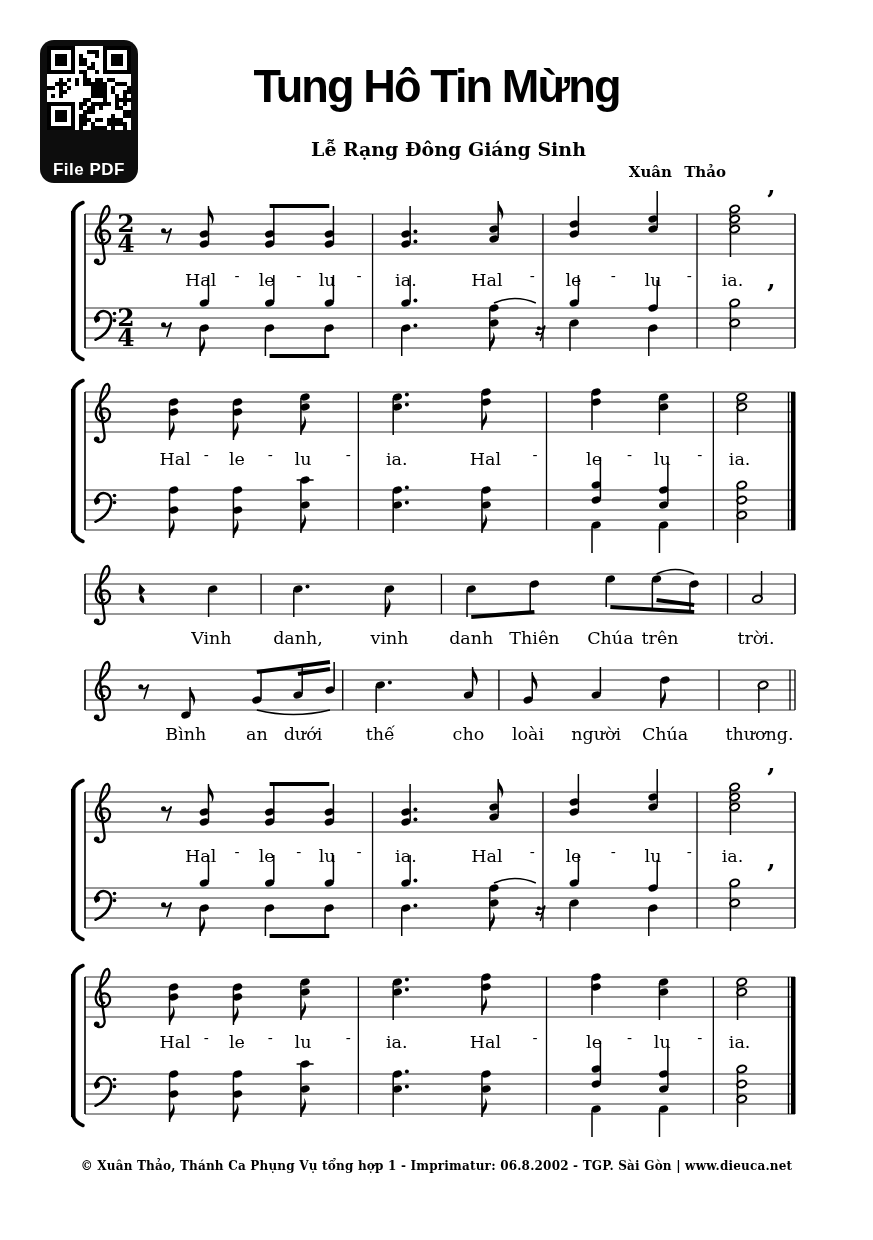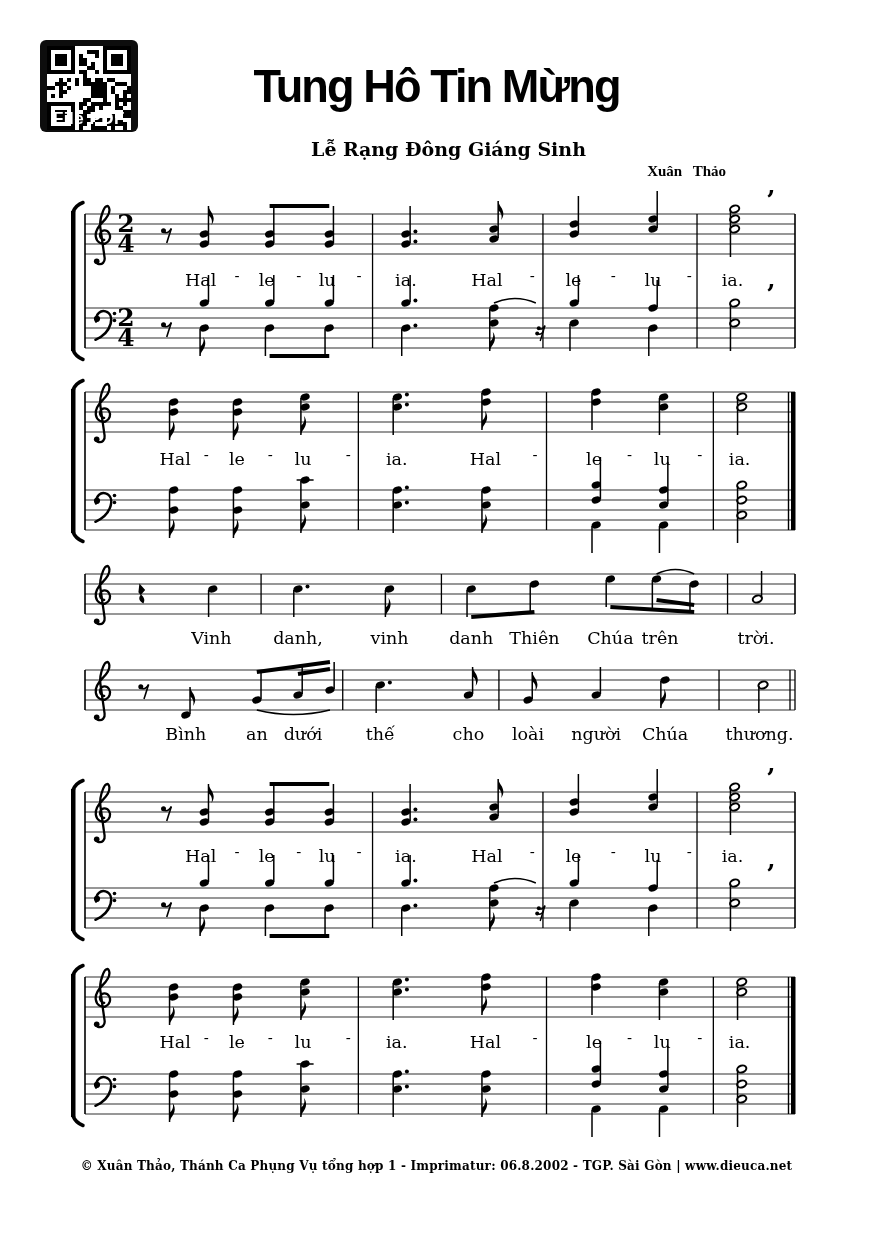--- a/index.html
+++ b/index.html
@@ -1,31 +1,31 @@
 <!DOCTYPE html>
 <html><head>
 <meta charset="utf-8">
 <style>
   html,body{margin:0;padding:0;background:#e8e8e8;}
   .page{position:relative;width:873px;height:1240px;background:#ffffff;margin:0 auto;
         font-family:"DejaVu Serif", serif;color:#000;overflow:hidden;
         box-shadow:0 0 6px rgba(0,0,0,.25);}
-  .qr-card{position:absolute;left:40px;top:40px;width:98px;height:92px;
-           background:#0d0d0d;border-radius:6px;}
+  .qr-card{position:absolute;left:40px;top:40px;width:98px;height:143px;
+           background:#0d0d0d;border-radius:14px;}
   .qr-card svg{position:absolute;left:7px;top:6px;}
   .qr-label{position:absolute;left:0;right:0;bottom:3px;text-align:center;
             color:#fff;font-family:"Liberation Sans", sans-serif;
             font-weight:bold;font-size:17px;letter-spacing:.5px;}
   .title{position:absolute;left:0;top:58px;width:100%;text-align:center;
          font-family:"Liberation Sans", sans-serif;font-weight:bold;
          font-size:47px;letter-spacing:-2px;transform:scaleX(.96);margin:0;}
   .subtitle{position:absolute;left:12px;top:138px;width:100%;text-align:center;
             font-weight:bold;font-size:19px;margin:0;}
   .author{position:absolute;top:163px;right:147px;font-weight:bold;
-          font-size:15px;word-spacing:7px;font-family:Liberation Serif, serif;}
+          font-size:15px;word-spacing:7px;}
   .footer{position:absolute;left:0;top:1159px;width:100%;text-align:center;
           font-weight:bold;font-size:12px;letter-spacing:.2px;}
   #score-svg{position:absolute;left:0;top:0;}
 </style>
 </head>
 <body>
 
 <div class="page">
 
   <div class="qr-card">

